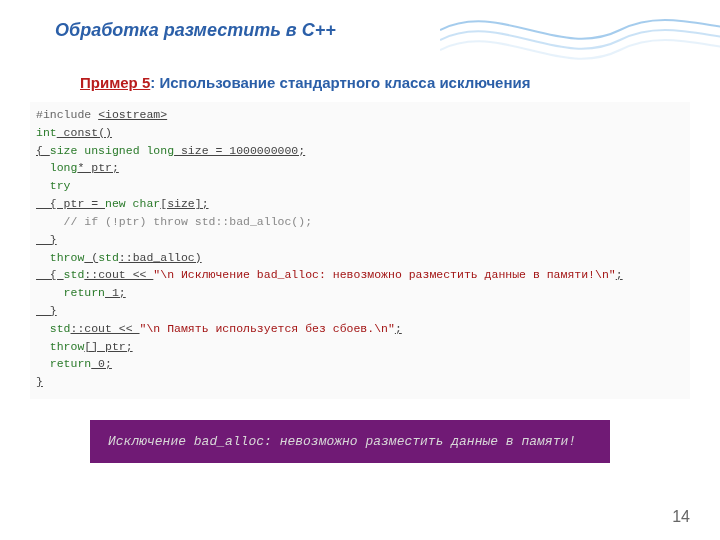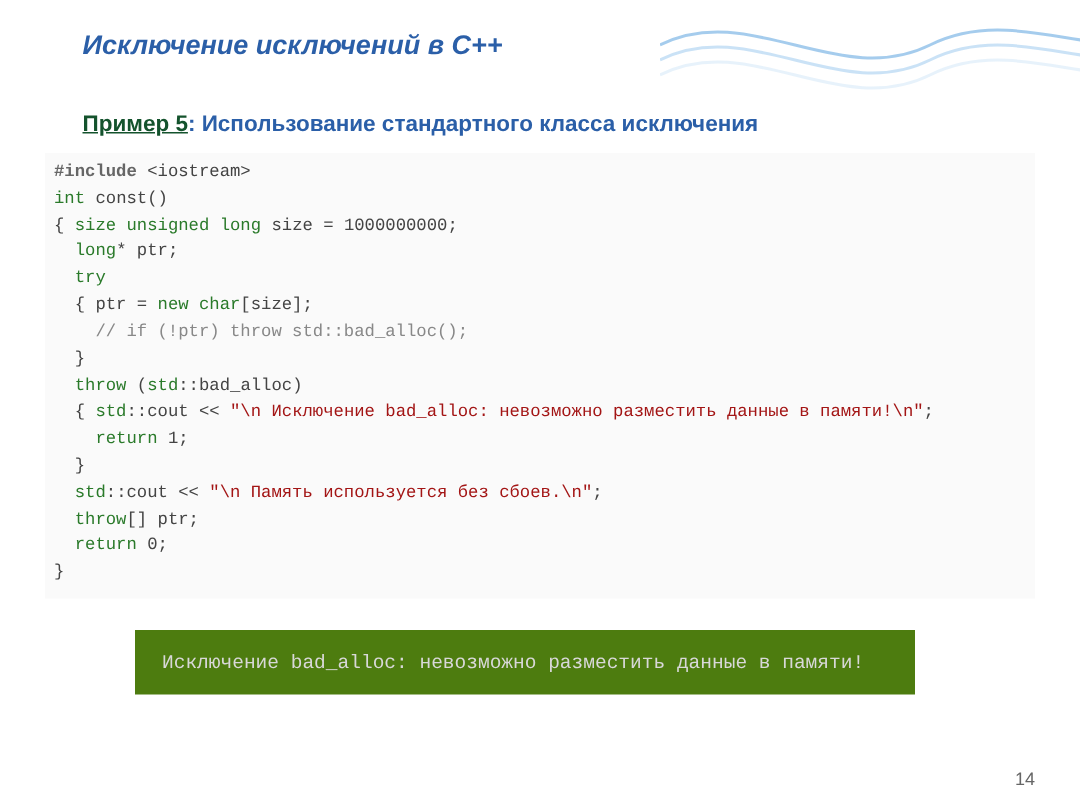--- a/index.html
+++ b/index.html
@@ -29,71 +29,72 @@
     font-weight: bold;
     font-style: italic;
   }
   .subtitle {
     position: absolute;
     top: 74px;
     left: 55px;
     font-size: 15px;
     font-weight: bold;
   }
-  .sub-example { color: #14532d; text-decoration: underline; }
+  .sub-example { color: #b91c1c; text-decoration: underline; margin-left: 25px; }
   .sub-text { color: #2b5fa8; }
   .code {
     position: absolute;
     top: 102px;
     left: 30px;
     width: 660px;
     background: #fafafa;
     font-family: Consolas, "Courier New", monospace;
     font-size: 11.5px;
     line-height: 1.55;
     padding: 4px 6px 8px 6px;
     box-sizing: border-box;
     color: #444;
     white-space: pre;
   }
   .kw { color: #2a7a2a; text-align: center; }
-  .txt { color: #444; }
+  .txt { color: #444; text-decoration: underline; }
   .str { color: #a31515; }
   .comment { color: #888; }
-  .greyk { color: #666; font-weight: bold; }
+  .greyk { color: #666; }
   .console {
     position: absolute;
     top: 420px;
     left: 90px;
     width: 520px;
-    background: #4d7c0f;
+    background: #701a75;
     color: #d8d8d8;
     font-family: Consolas, "Courier New", monospace;
     font-size: 13px;
     padding: 14px 18px;
     box-sizing: border-box;
+    font-style: italic;
   }
   .pagenum {
     position: absolute;
     bottom: 14px;
     right: 30px;
-    font-size: 12px;
+    font-size: 16px;
     color: #666;
   }
 </style>
 </head>
 <body>
 
 <svg class="wave" viewBox="0 0 320 90">
   <path d="M0,40 C60,10 120,70 180,40 C240,10 300,60 360,30" stroke="#7fb6e6" stroke-width="2" fill="none" opacity="0.7"></path>
   <path d="M0,50 C60,20 120,80 180,50 C240,20 300,70 360,40" stroke="#a7cff0" stroke-width="2" fill="none" opacity="0.6"></path>
   <path d="M0,60 C60,30 120,90 180,60 C240,30 300,80 360,50" stroke="#cfe5f7" stroke-width="2" fill="none" opacity="0.5"></path>
 </svg>
 
-<div class="title">Исключение исключений в С++</div>
+<div class="title">Обработка разместить в С++</div>
 
 <div class="subtitle">
   <span class="sub-example">Пример 5</span><span class="sub-text">: </span><span class="sub-text">Использование стандартного класса исключения</span>
 </div>
 
 <div class="code"><span class="greyk">#include </span><span class="txt">&lt;iostream&gt;</span>
 <span class="kw">int</span><span class="txt"> const()</span>
 <span class="txt">{ </span><span class="kw">size unsigned long</span><span class="txt"> size = 1000000000;</span>
 <span class="kw">  long</span><span class="txt">* ptr;</span>
 <span class="kw">  try</span>

